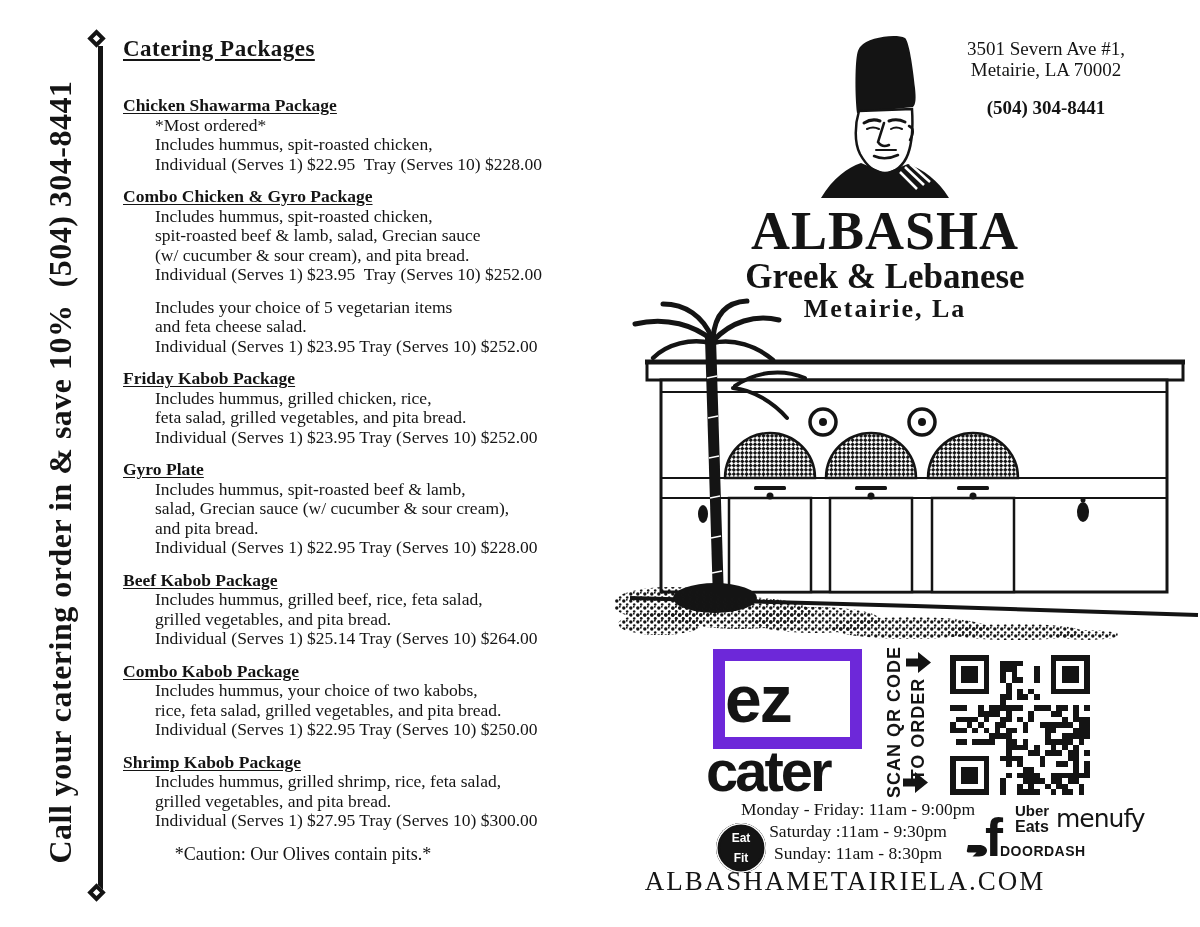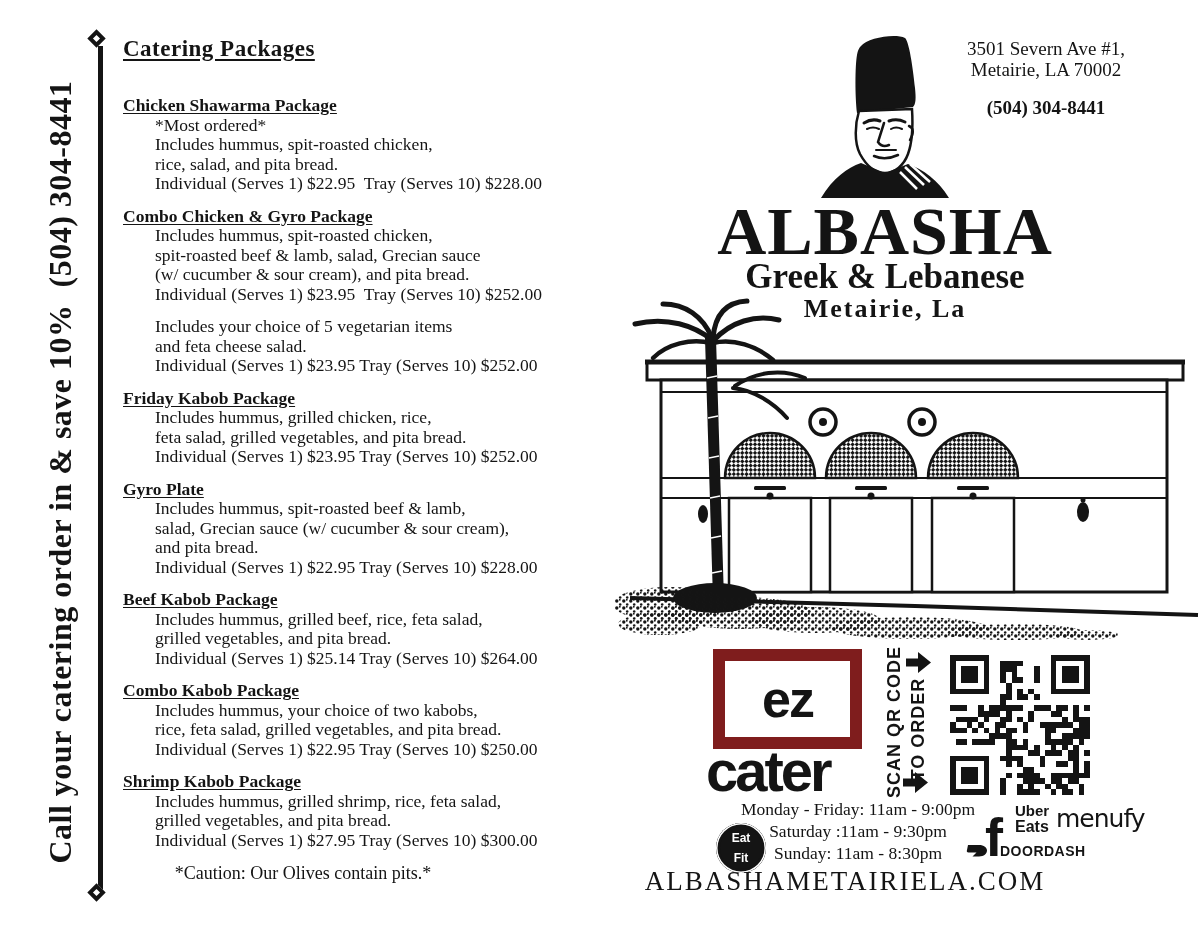--- a/index.html
+++ b/index.html
@@ -38,30 +38,30 @@
     text-underline-offset:2px; line-height:19.5px; white-space:pre;
   }
   .pkg-line { font-size:17.5px; line-height:19.5px; white-space:pre;margin-left:32px; }
   .caution { margin-top:10px; width:360px; text-align:center; font-size:18px; }
 
   
   .addr-block { position:absolute; left:950px; top:38px; width:192px; text-align:center; font-size:19px; line-height:21px; }
   .phone-line { margin-top:17px; font-weight:bold; }
 
   .brand-block { position:absolute; left:640px; top:203px; width:490px; text-align:center; }
-  .brand-name { font-size:68px; font-weight:bold; line-height:56px; letter-spacing:1px; }
+  .brand-name { font-size:54px; font-weight:bold; line-height:56px; letter-spacing:1px; }
   .brand-tagline { font-size:35px; font-weight:bold; line-height:36px; }
   .brand-location { font-size:26px; font-weight:bold; line-height:28px; letter-spacing:2px; }
 
   
   .ez-box {
     position:absolute; left:713px; top:649px; width:149px; height:100px;
-    border:12px solid #7f1d1d; display:flex; align-items:center; justify-content:center;
+    border:12px solid #6d28d9; display:flex; align-items:center; 
     font-family:"Liberation Sans","DejaVu Sans",sans-serif;
-    font-size:52px; font-weight:bold; letter-spacing:-2px; line-height:60px;
+    font-size:66px; font-weight:bold; letter-spacing:-2px; line-height:60px;
   }
   .ez-cater {
     position:absolute; left:706px; top:742px; width:164px; 
     font-family:"Liberation Sans","DejaVu Sans",sans-serif;
     font-size:58px; font-weight:bold; letter-spacing:-3px; line-height:58px;
   }
   .scan-label {
     position:absolute; transform:translate(-50%,-50%) rotate(-90deg);
     font-family:"Liberation Sans","DejaVu Sans",sans-serif;
     font-size:18px; font-weight:bold; letter-spacing:1px; white-space:nowrap;
@@ -109,21 +109,20 @@
 <div class="diamond top"></div>
 <div class="diamond bot"></div>
 
 <div class="menu-col">
   <div class="menu-title">Catering Packages</div>
   <div id="packages">
       <div class="pkg">
         <div class="pkg-name">Chicken Shawarma Package</div>
         <div class="pkg-line">*Most ordered*</div>
         <div class="pkg-line">Includes hummus, spit-roasted chicken,</div>
-        <div class="pkg-line">rice, salad, and pita bread.</div>
         <div class="pkg-line">Individual (Serves 1) $22.95  Tray (Serves 10) $228.00</div>
       </div>
       <div class="pkg">
         <div class="pkg-name">Combo Chicken &amp; Gyro Package</div>
         <div class="pkg-line">Includes hummus, spit-roasted chicken,</div>
         <div class="pkg-line">spit-roasted beef &amp; lamb, salad, Grecian sauce</div>
         <div class="pkg-line">(w/ cucumber &amp; sour cream), and pita bread.</div>
         <div class="pkg-line">Individual (Serves 1) $23.95  Tray (Serves 10) $252.00</div>
       </div>
       <div class="pkg">

